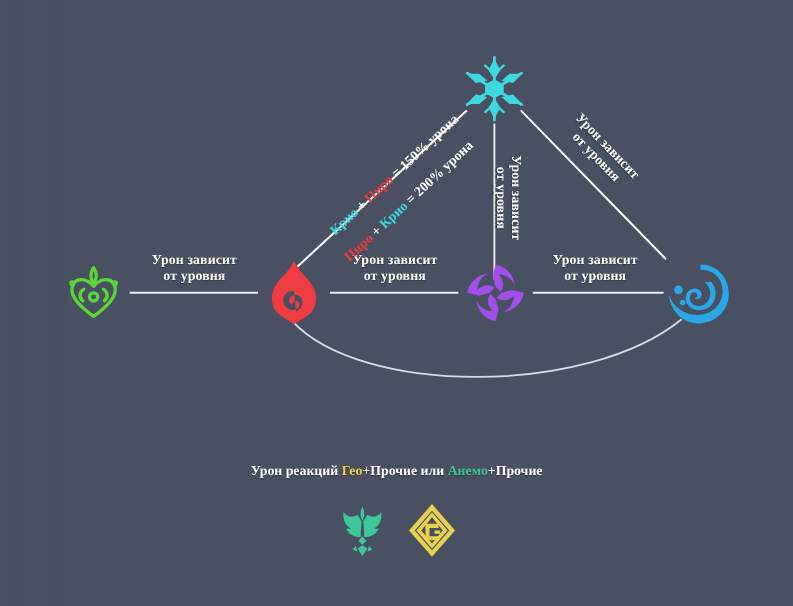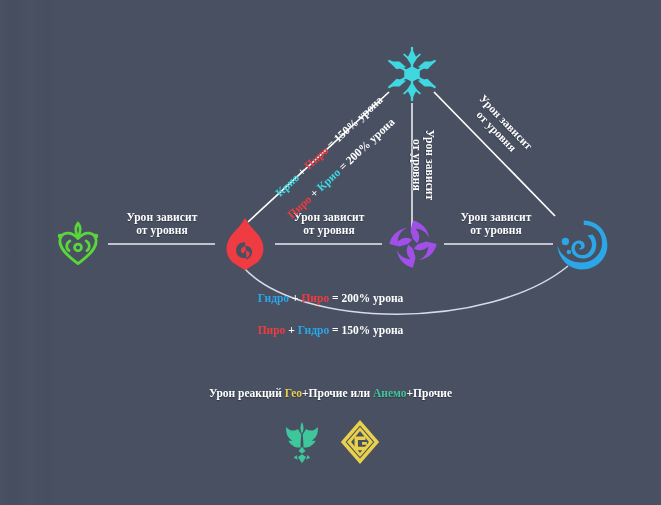--- a/index.html
+++ b/index.html
@@ -225,37 +225,21 @@
 
   <div class="rot" style="position:absolute; left:256px; top:162px; width:170px; transform:rotate(-43deg);">
     <div class="eq" style="text-align:center;">
       <span class="c-pyro">Пиро</span>
       <span>+</span>
       <span class="c-cryo">Крио</span>
       <span>= 200% урона</span>
     </div>
   </div>
 
-  <div style="position:absolute; left:0; top:288px; width:661px; text-align:center;">
-    <span class="eq">
-      <span class="c-hydro">Гидро</span>
-      <span>+</span>
-      <span class="c-pyro">Пиро</span>
-      <span>= 200% урона</span>
-    </span>
-  </div>
-
-  <div style="position:absolute; left:0; top:320px; width:661px; text-align:center;">
-    <span class="eq">
-      <span class="c-pyro">Пиро</span>
-      <span>+</span>
-      <span class="c-hydro">Гидро</span>
-      <span>= 150% урона</span>
-    </span>
-  </div>
+
 
   <div class="caption" style="top:386px;">
     <div>
       <span>Урон реакций </span><span class="c-geo">Гео</span><span>+Прочие или </span><span class="c-anemo">Анемо</span><span>+Прочие</span>
     </div>
   </div>
 
   <div class="bottom-icons" style="top:418px;">
 
     <svg width="44" height="48" viewBox="0 0 64 70">

